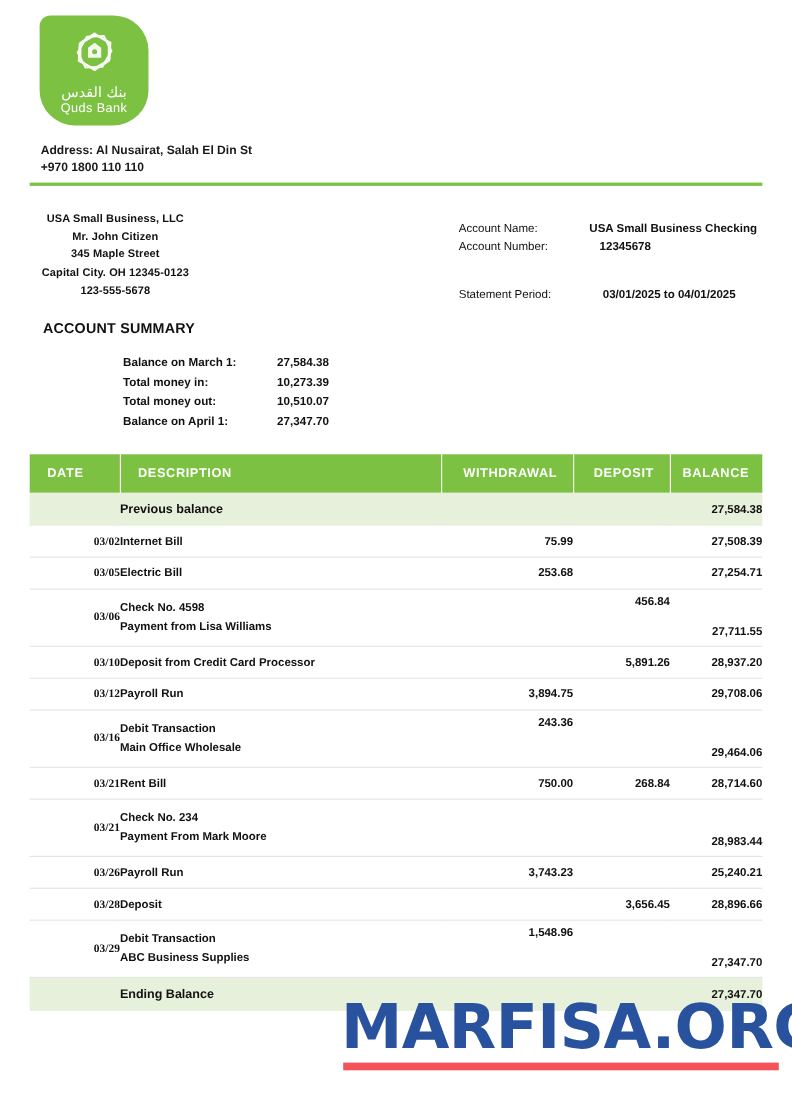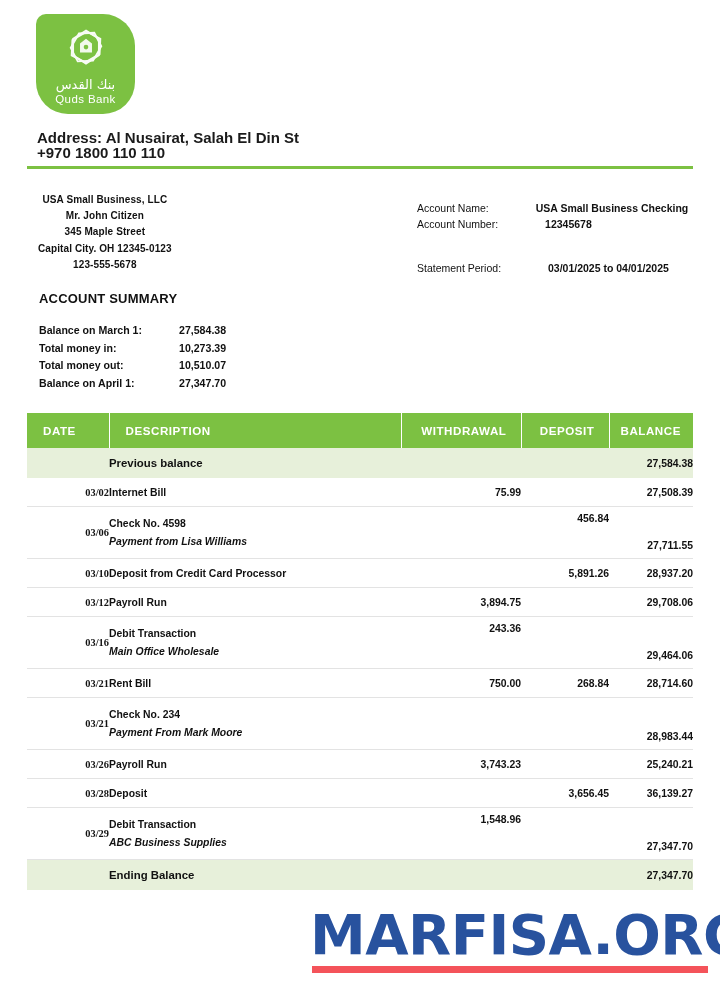--- a/index.html
+++ b/index.html
@@ -53,21 +53,21 @@
     font-size: 11.5px;
     color: #ffffff;
     letter-spacing: .4px;
     line-height: 1;
   }
 
   .bank-address {
     position: absolute;
     left: 37px;
     top: 130px;
-    font-size: 15px;
+    font-size: 11px;
     line-height: 15px;
     color: #1a1a1a;
     font-weight: 600;
   }
 
   .green-rule {
     position: absolute;
     left: 27px;
     top: 166px;
     width: 666px;
@@ -112,20 +112,21 @@
     position: absolute;
     left: 39px;
     top: 322px;
     width: 260px;
     font-size: 10.6px;
     line-height: 17.6px;
     font-weight: 600;
   }
   .summary-row {
     display: flex;
+    justify-content: flex-end;
   }
   .summary-row .s-label { width: 140px; }
   .summary-row .s-value { font-weight: bold; }
 
   
   .txn-table {
     position: absolute;
     left: 27px;
     top: 413px;
     width: 666px;
@@ -166,21 +167,21 @@
     font-size: 10.4px;
     height: 28px;
     font-family: Liberation Serif, serif;
   }
   .c-desc {
     padding-left: 16px;
     font-size: 10.4px;
     line-height: 15px;
   }
   .c-desc .d-main { font-weight: 600; }
-  .c-desc .d-sub { font-style: italic; font-weight: bold; display: block; margin-top: 3px; }
+  .c-desc .d-sub { font-weight: bold; display: block; margin-top: 3px; }
   .c-num {
     text-align: right;
     font-weight: bold;
     font-size: 10.4px;
     padding-right: 14px;
   }
   .c-bal { padding-right: 12px; }
 
   tr.tall .c-date,
   tr.tall .c-desc,
@@ -319,20 +320,27 @@
           <td class="c-num"></td>
           <td class="c-num c-bal">27,584.38</td>
         </tr>
         <tr class="short">
           <td class="c-date">03/02</td>
           <td class="c-desc"><span class="d-main">Internet Bill</span></td>
           <td class="c-num">75.99</td>
           <td class="c-num"></td>
           <td class="c-num c-bal">27,508.39</td>
         </tr>
+        <tr class="short">
+          <td class="c-date">03/05</td>
+          <td class="c-desc"><span class="d-main">Electric Bill</span></td>
+          <td class="c-num">253.68</td>
+          <td class="c-num"></td>
+          <td class="c-num c-bal">27,254.71</td>
+        </tr>
         <tr class="tall">
           <td class="c-date">03/06</td>
           <td class="c-desc"><span class="d-main">Check No. 4598</span><span class="d-sub">Payment from Lisa Williams</span></td>
           <td class="c-num align-top"></td>
           <td class="c-num align-top">456.84</td>
           <td class="c-num c-bal">27,711.55</td>
         </tr>
         <tr class="short">
           <td class="c-date">03/10</td>
           <td class="c-desc"><span class="d-main">Deposit from Credit Card Processor</span></td>
@@ -373,21 +381,21 @@
           <td class="c-desc"><span class="d-main">Payroll Run</span></td>
           <td class="c-num">3,743.23</td>
           <td class="c-num"></td>
           <td class="c-num c-bal">25,240.21</td>
         </tr>
         <tr class="short">
           <td class="c-date">03/28</td>
           <td class="c-desc"><span class="d-main">Deposit</span></td>
           <td class="c-num"></td>
           <td class="c-num">3,656.45</td>
-          <td class="c-num c-bal">36,139.27</td>
+          <td class="c-num c-bal">28,896.66</td>
         </tr>
         <tr class="tall">
           <td class="c-date">03/29</td>
           <td class="c-desc"><span class="d-main">Debit Transaction</span><span class="d-sub">ABC Business Supplies</span></td>
           <td class="c-num align-top">1,548.96</td>
           <td class="c-num align-top"></td>
           <td class="c-num c-bal">27,347.70</td>
         </tr>
         <tr class="row-end">
           <td class="c-date"></td>

